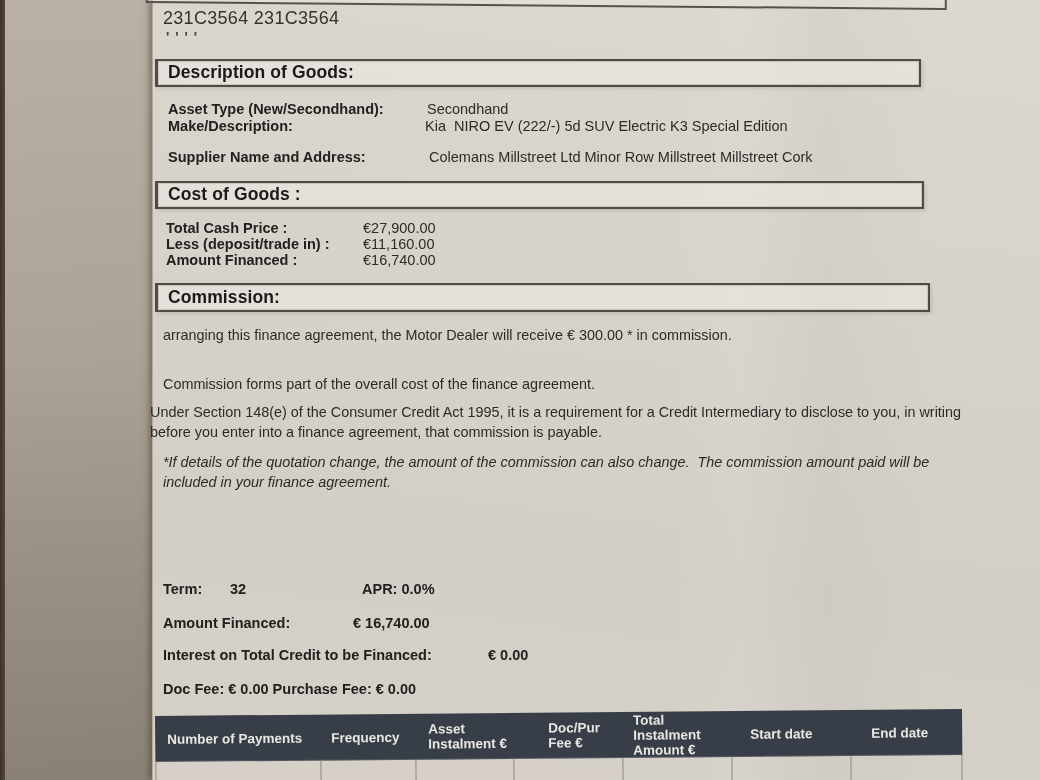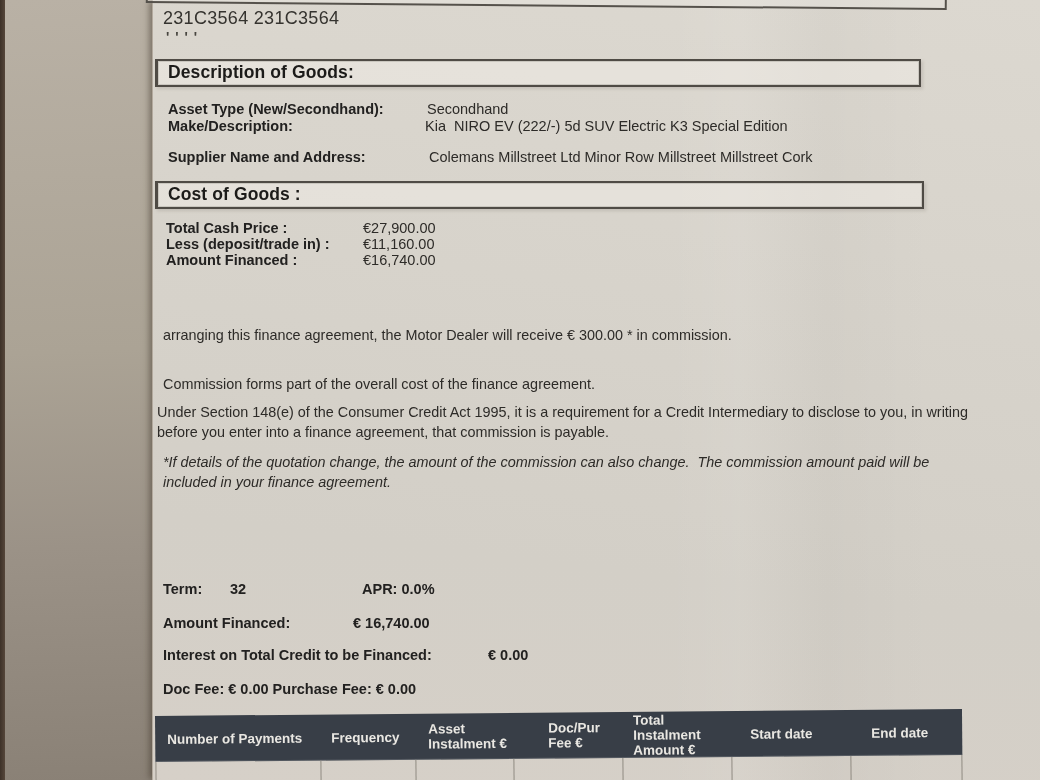--- a/index.html
+++ b/index.html
@@ -80,27 +80,30 @@
     </div>
     <div class="row" style="left:166px;top:236px;">
       <span class="lbl">Less (deposit/trade in) :</span>
       <span class="val" style="left:197px;">€11,160.00</span>
     </div>
     <div class="row" style="left:166px;top:252px;">
       <span class="lbl">Amount Financed :</span>
       <span class="val" style="left:197px;">€16,740.00</span>
     </div>
 
+    <div class="secbox" style="left:155px;top:283px;width:775px;height:29px;">
+      <span class="t">Commission:</span>
+    </div>
     <div class="para" style="left:163px;top:325px;">
       <div class="pline">arranging this finance agreement, the Motor Dealer will receive € 300.00 * in commission.</div>
     </div>
     <div class="para" style="left:163px;top:374px;">
       <div class="pline">Commission forms part of the overall cost of the finance agreement.</div>
     </div>
-    <div class="para" style="left:157px;top:402px;">
+    <div class="para" style="left:150px;top:402px;">
       <div class="pline">Under Section 148(e) of the Consumer Credit Act 1995, it is a requirement for a Credit Intermediary to disclose to you, in writing</div>
       <div class="pline">before you enter into a finance agreement, that commission is payable.</div>
     </div>
     <div class="para it" style="left:163px;top:452px;">
       <div class="pline">*If details of the quotation change, the amount of the commission can also change.  The commission amount paid will be</div>
       <div class="pline">included in your finance agreement.</div>
     </div>
 
     <div class="row" style="left:163px;top:581px;">
       <span class="lbl">Term:</span>

